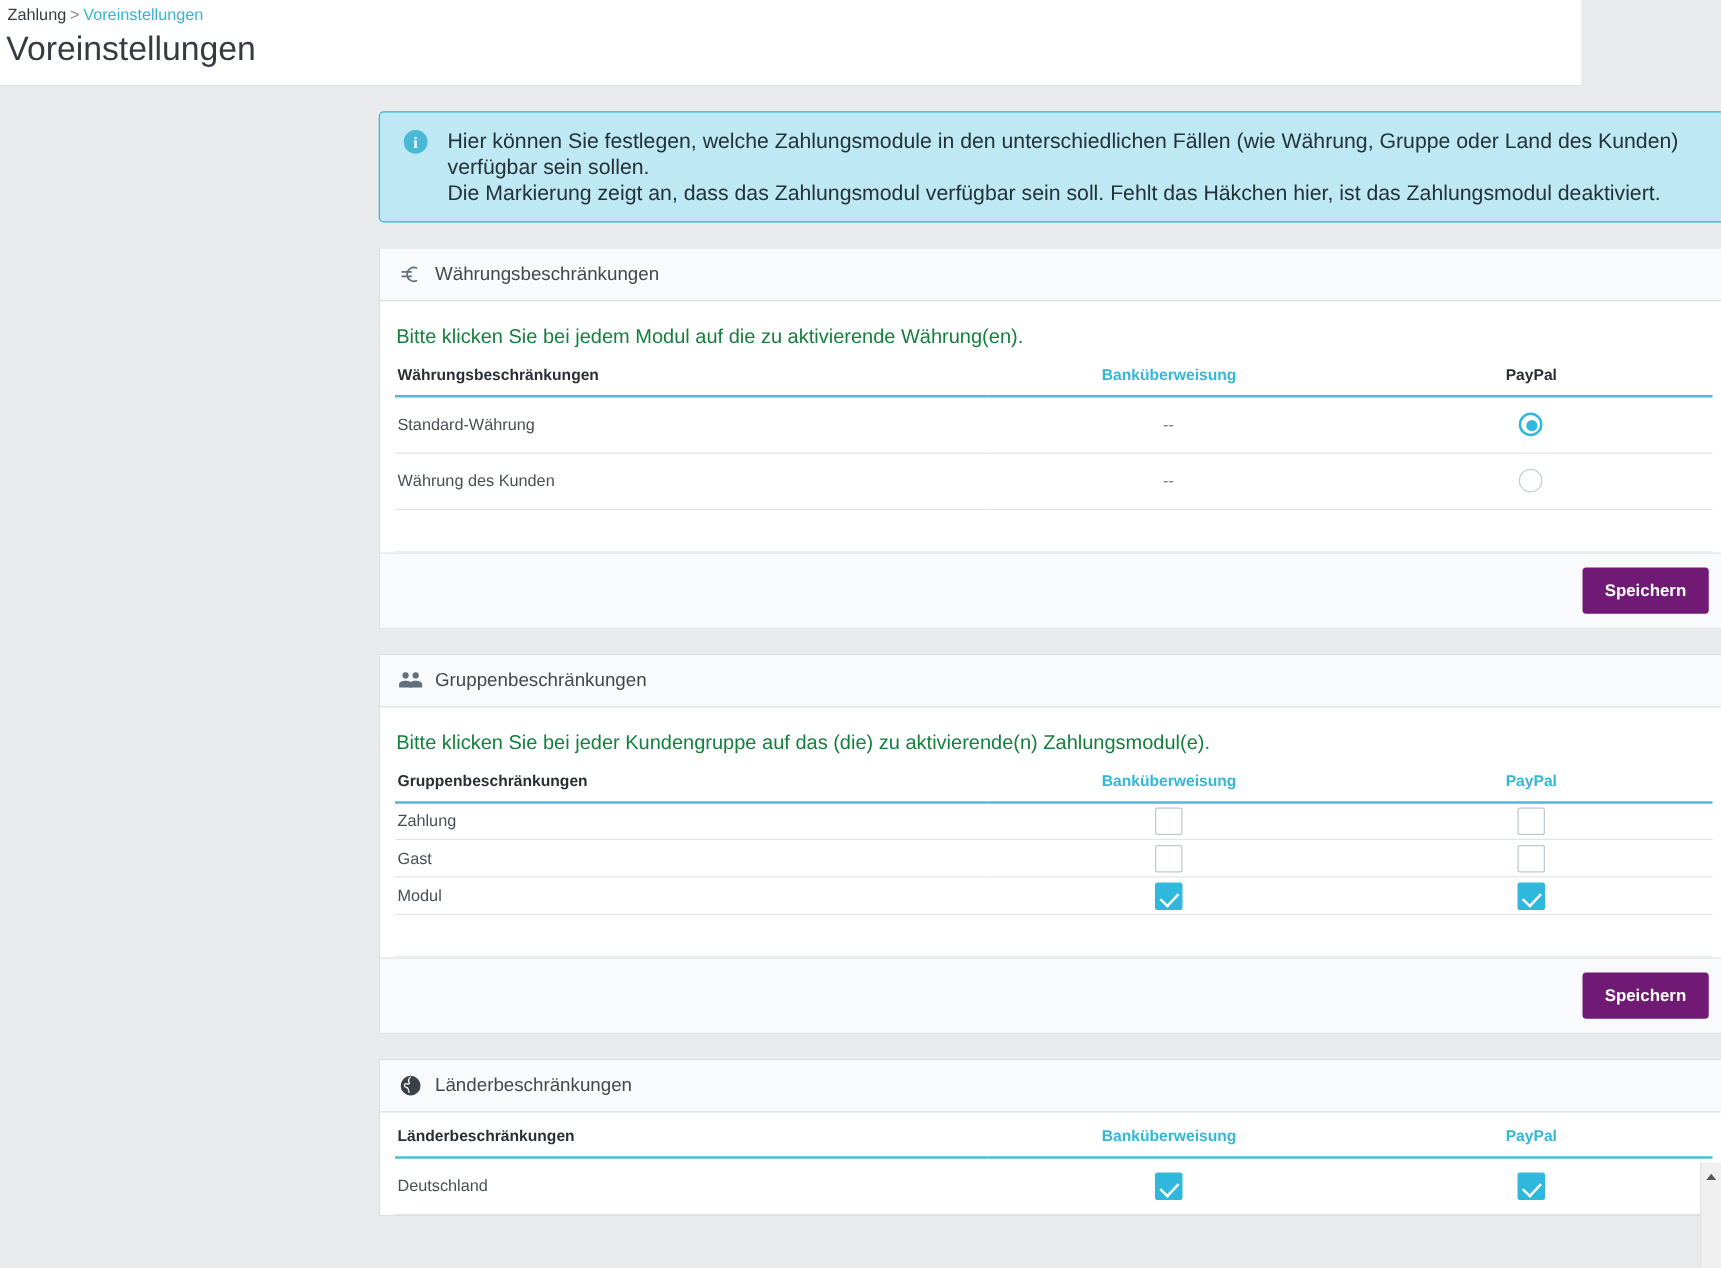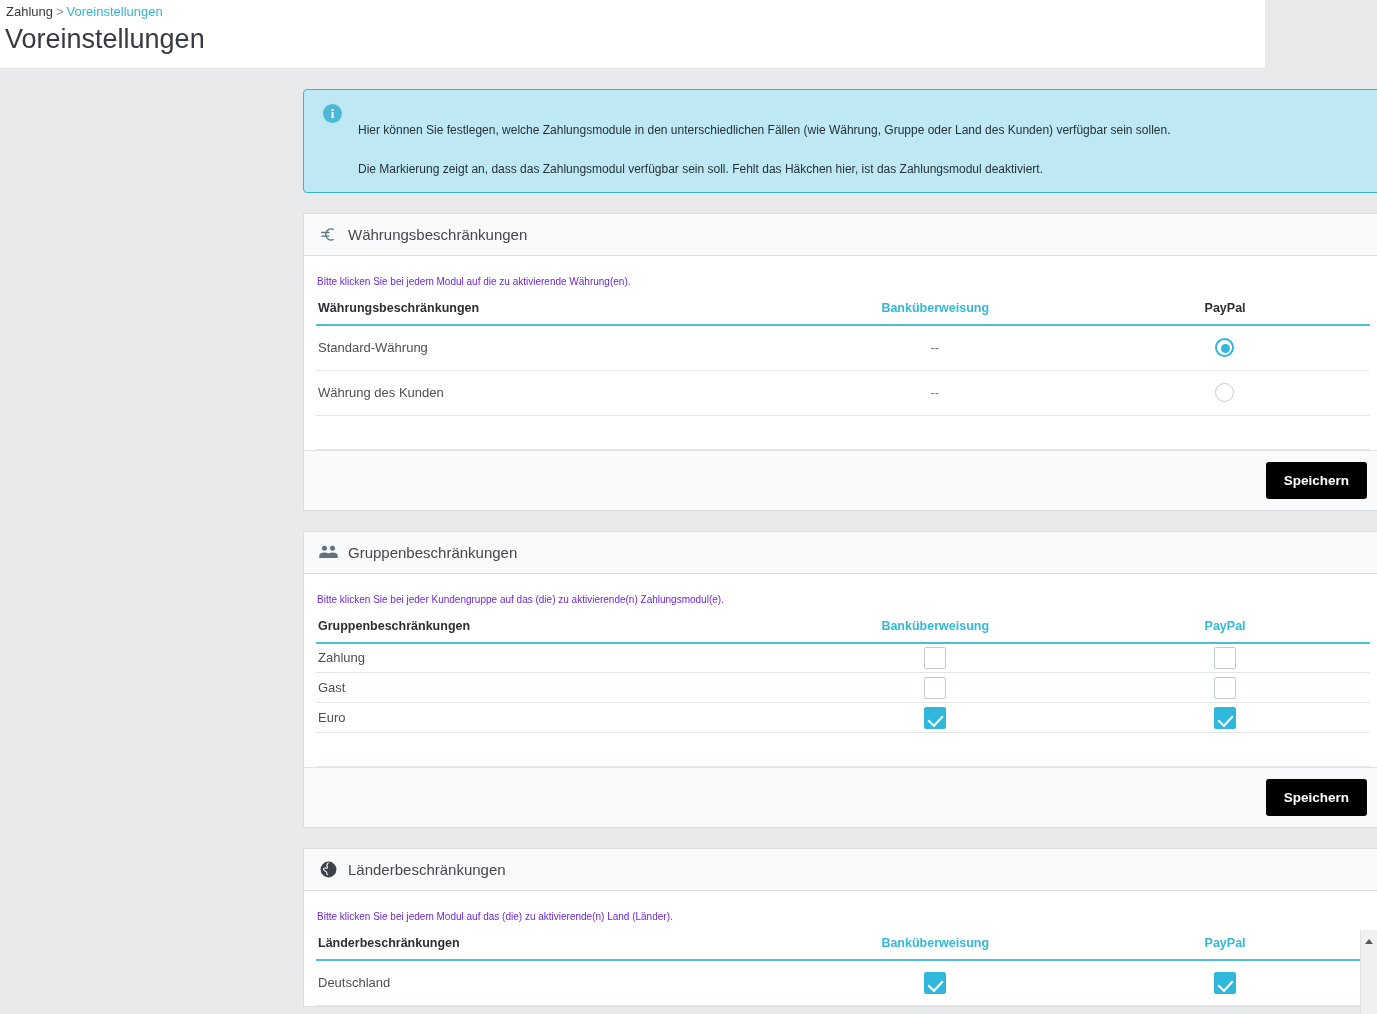--- a/index.html
+++ b/index.html
@@ -46,21 +46,21 @@
     min-height: 62px;
   }
   .alert-icon {
     position: absolute; left: 19px; top: 14px;
     width: 19px; height: 19px; border-radius: 50%;
     background: #4ab9d6;
     color: #ffffff; font-size: 13px; font-weight: bold;
     line-height: 19px; text-align: center;
     font-family: "Liberation Serif", serif;
   }
-  .alert-line { font-size: 12px; line-height: 21px; color: #233238; margin-top: 18px; }
+  .alert-line { font-size: 17px; line-height: 21px; color: #233238; }
 
   
   .panel {
     background: #ffffff;
     border: 1px solid #dcdfe1;
     margin-top: 20px;
   }
   .panel-head {
     background: #f9fafb;
     border-bottom: 1px solid #dcdfe1;
@@ -69,21 +69,21 @@
     padding-left: 12px;
   }
   .panel-head .ph-icon {
     width: 24px; height: 22px; margin-right: 8px;
     display: flex; align-items: center; justify-content: center;
     color: #60707c;
   }
   .panel-head .ph-title { font-size: 15px; color: #44484e; }
   .panel-body { padding: 12px 12px 0 12px; }
   .panel-hint {
-    font-size: 10px; color: #6d28d9;
+    font-size: 16px; color: #15803d;
     padding: 8px 0 14px 1px;
   }
 
   
   table.grid { width: 100%; border-collapse: collapse; table-layout: fixed; }
   table.grid col.c-name { width: 45%; }
   table.grid col.c-mod  { width: 27.5%; }
   table.grid th {
     font-size: 12.5px; font-weight: bold;
     text-align: left; padding: 0 0 9px 2px;
@@ -134,21 +134,21 @@
 
   
   .panel-foot {
     background: #f9fafb;
     border-top: 1px solid #e1e4e6;
     height: 60px;
     display: flex; align-items: center; justify-content: flex-end;
     padding-right: 15px;
   }
   .btn-primary {
-    background: #000000; color: #ffffff;
+    background: #701a75; color: #ffffff;
     border: none; border-radius: 3px;
     font-family: "Liberation Sans", sans-serif;
     font-size: 13.5px; font-weight: bold;
     padding: 11px 18px; cursor: pointer;
     white-space: nowrap;
   }
   
   .vscroll {
     position: absolute; right: 0; top: 930px;
     width: 17px; height: 84px; background: #f0f0f0;
@@ -276,21 +276,21 @@
           <tr>
             <td>Gast</td>
             <td class="mod">
               <span class="cb"></span>
             </td>
             <td class="mod">
               <span class="cb"></span>
             </td>
           </tr>
           <tr>
-            <td>Euro</td>
+            <td>Modul</td>
             <td class="mod">
               <span class="cb on"></span>
             </td>
             <td class="mod">
               <span class="cb on"></span>
             </td>
           </tr>
           <tr>
             <td class="spacer" colspan="3"></td>
           </tr>
@@ -306,21 +306,20 @@
     <div class="panel-head">
       <span class="ph-icon">
         <svg width="19" height="19" viewBox="0 0 24 24" fill="#3a4149">
           <circle cx="12" cy="12" r="10"></circle>
           <path d="M12 3.2c-2 2-2.6 4-1.6 5.4 1.1 1.5-.4 2.2-1.9 1.6-1.5-.6-3.2.2-2.7 2 .5 1.8 2.6 1.4 3.5 2.7.9 1.3.3 3.1 1.4 4.4" fill="none" stroke="#ffffff" stroke-width="1.3"></path>
         </svg>
       </span>
       <span class="ph-title">Länderbeschränkungen</span>
     </div>
     <div class="panel-body">
-      <div class="panel-hint">Bitte klicken Sie bei jedem Modul auf das (die) zu aktivierende(n) Land (Länder).</div>
       <table class="grid rows-tall">
         <colgroup>
             <col class="c-name">
             <col class="c-mod">
             <col class="c-mod">
           </colgroup>
         <thead>
           <tr>
             <th class="plain">Länderbeschränkungen</th>
             <th class="mod link">Banküberweisung</th>

